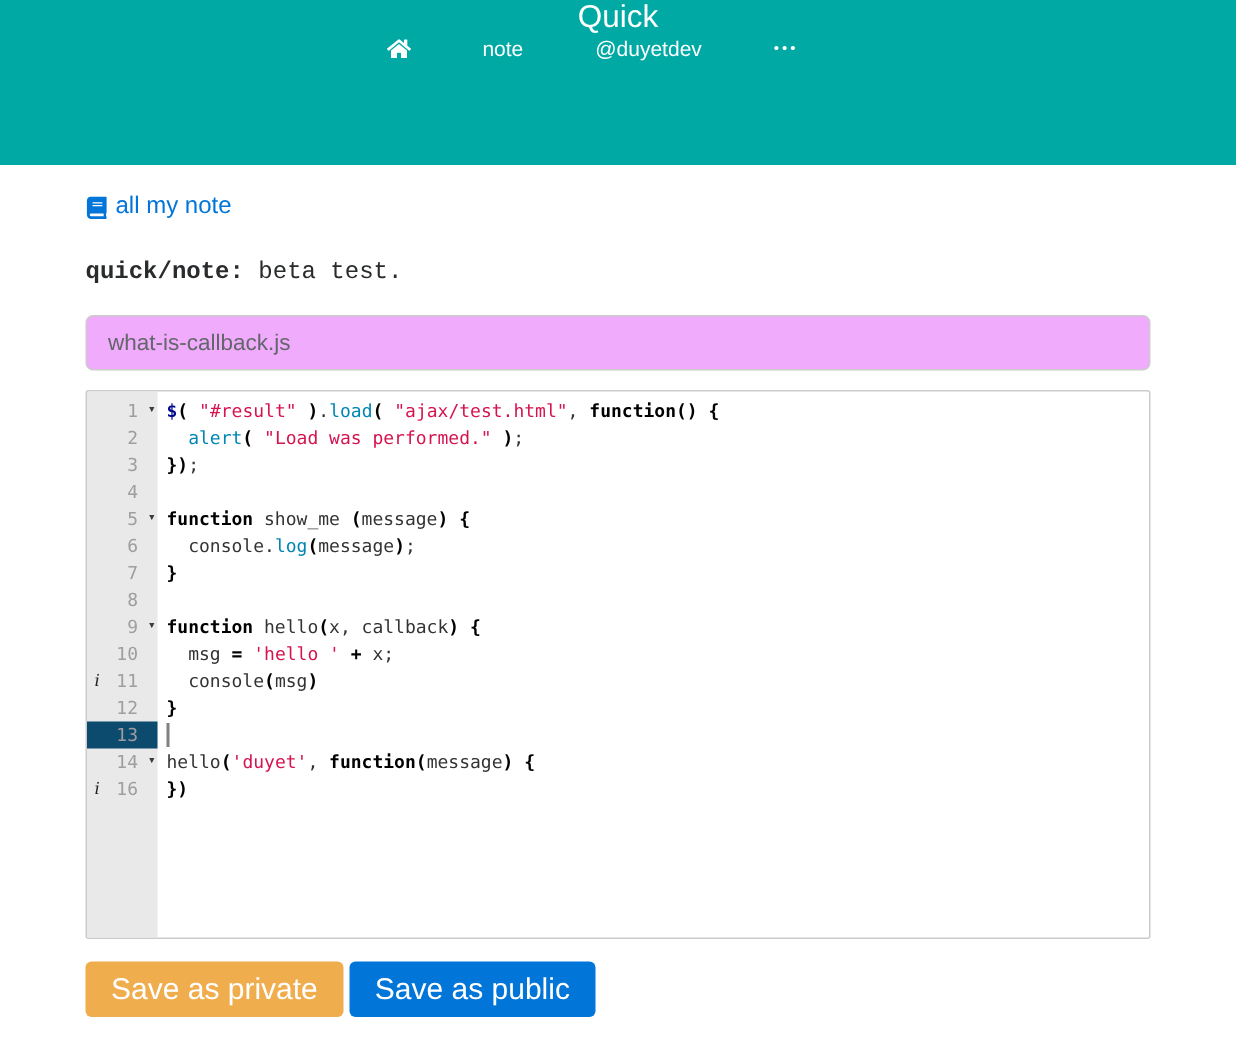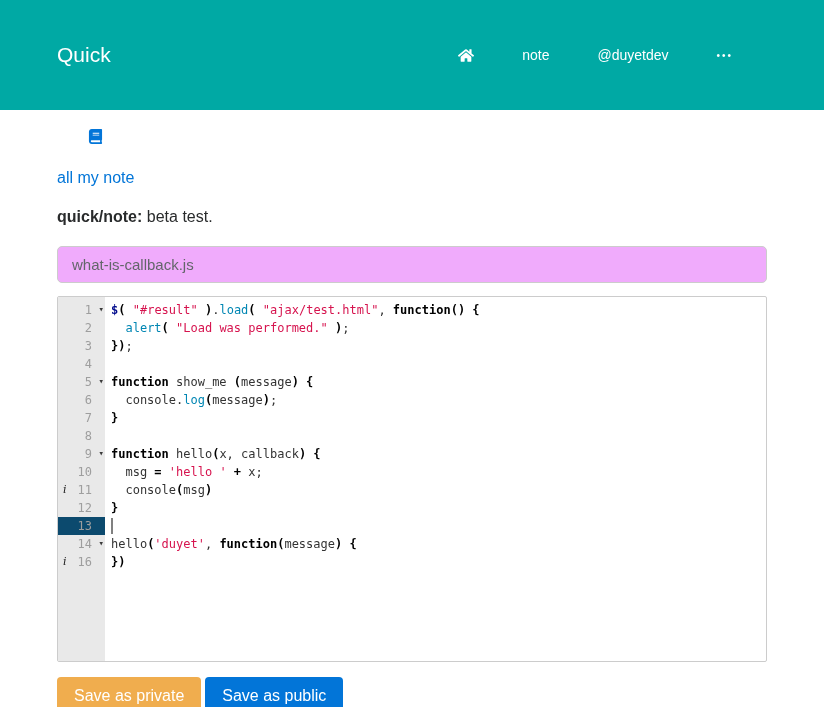--- a/index.html
+++ b/index.html
@@ -1,32 +1,32 @@
 <!DOCTYPE html>
 <html><head>
 <meta charset="utf-8">
 <style>
   * { margin:0; padding:0; box-sizing:border-box; }
   html,body { background:#fff; }
   body { width:824px; height:707px; overflow:hidden; font-family:"Liberation Sans", sans-serif; color:#292b2c; }
 
   
   .app-header { background:#00a9a4; height:110px; }
-  .header-inner { height:100%; padding:0 57px; display:flex; align-items:center; justify-content:space-between; }
+  .header-inner { height:100%; padding:0 57px; display:flex; align-items:center; justify-content:flex-start;flex-direction:column; }
   .brand { color:#fff; font-size:21px; text-decoration:none; font-weight:400; }
   .nav { display:flex; align-items:center; gap:48px; padding-right:34px; }
   .nav-link { color:#fff; font-size:14px; text-decoration:none; display:flex; align-items:center; }
   .nav-link svg { display:block; }
   .nav-more { font-size:10px; letter-spacing:2px; }
 
   
   .container { padding:19px 57px 0 57px; }
-  .back-link { display:inline-flex; align-items:center; gap:25px; color:#0275d8; font-size:16px; text-decoration:none;flex-direction:column; }
+  .back-link { display:inline-flex; align-items:center; gap:5px; color:#0275d8; font-size:16px; text-decoration:none; }
   .back-link svg { display:block; }
-  .note-line { margin-top:21px; font-size:16px; }
+  .note-line { margin-top:21px; font-size:16px;font-family:Liberation Mono, monospace; }
   .note-line b { font-weight:700; }
   .title-input { margin-top:20px; width:100%; height:37px; border:1px solid #ccc; border-radius:5px;
                  padding:7px 14px; font-size:15px; color:#63666a; font-family:"Liberation Sans",sans-serif;
                  outline:none; background:#f0abfc; display:block; }
 
   
   .editor { margin-top:13px; position:relative; height:366px; border:1px solid #ccc; border-radius:2px;
             background:#fff; font-family:"DejaVu Sans Mono", monospace; font-size:12px; line-height:18px;
             overflow:hidden; }
   .editor::before { content:""; position:absolute; left:0; top:0; bottom:0; width:47px; background:#e9e9e9; }
@@ -42,21 +42,21 @@
   .cursor { position:absolute; left:6px; top:1px; width:2px; height:16px; background:#808080; }
   .tk-p { color:#333; }
   .tk-k { color:#000; font-weight:bold; }
   .tk-b { color:#000; font-weight:bold; }
   .tk-s { color:#d6134e; }
   .tk-f { color:#0086b3; }
   .tk-v { color:#000a8c; font-weight:bold; }
 
   
   .btn-row { margin-top:15px; display:flex; }
-  .btn { border:none; border-radius:4px; color:#fff; font-size:16px; padding:8px 17px; height:37px;
+  .btn { border:none; border-radius:4px; color:#fff; font-size:20px; padding:8px 17px; height:37px;
          font-family:"Liberation Sans",sans-serif; cursor:pointer; }
   .btn-warning { background:#f0ad4e; margin-right:4px; }
   .btn-primary { background:#0275d8; }
 </style>
 </head>
 <body>
 
 <header class="app-header">
   <div class="header-inner">
     <a class="brand">Quick</a>

